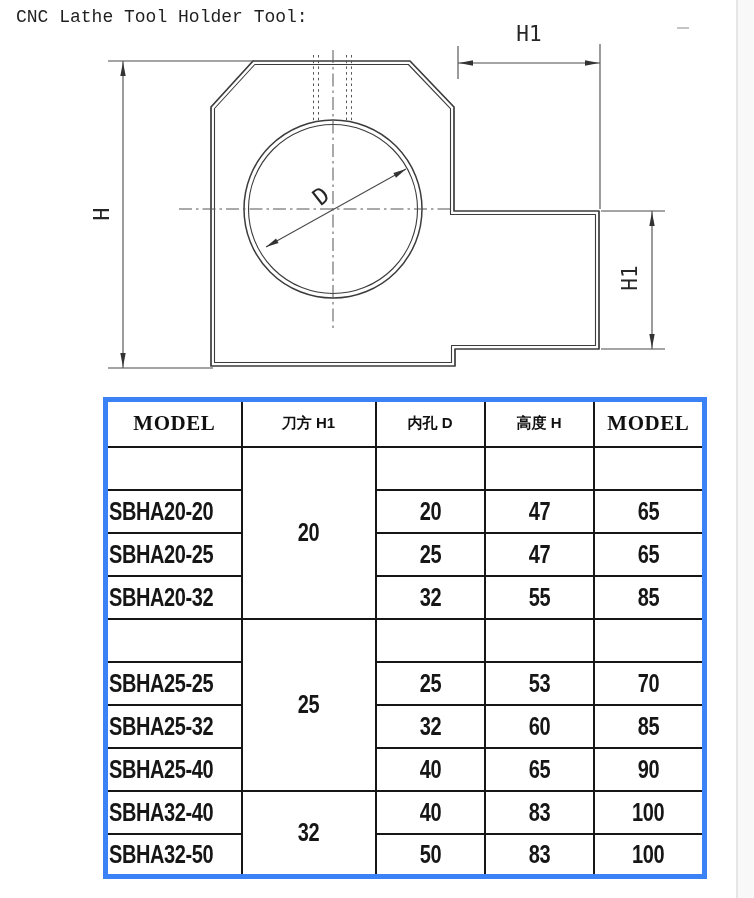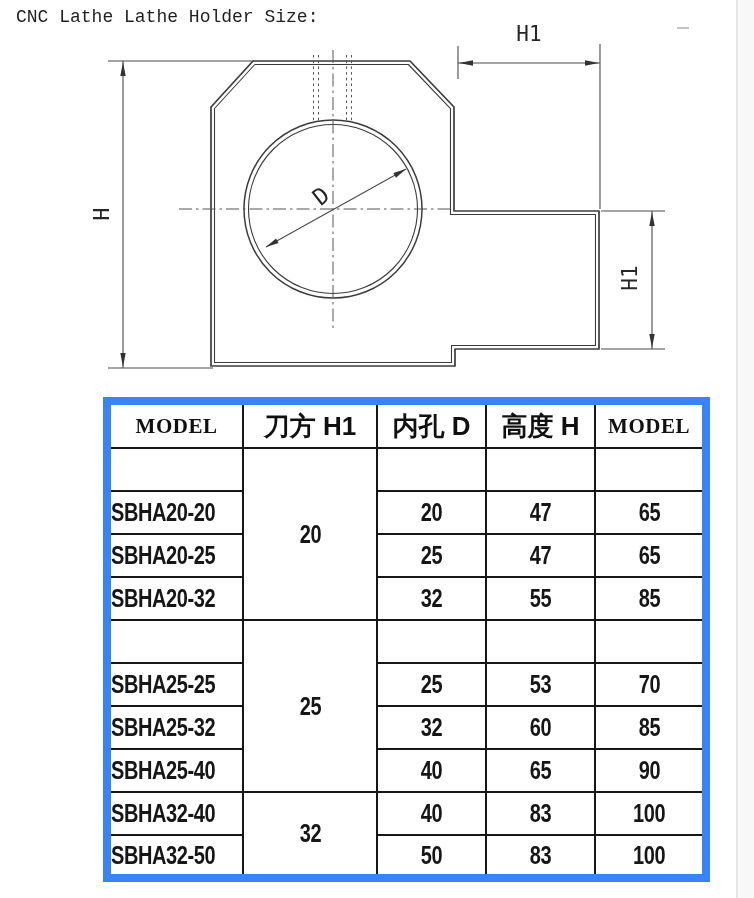--- a/index.html
+++ b/index.html
@@ -21,48 +21,48 @@
   }
   svg.drawing { position: absolute; left: 0; top: 0; }
   svg.drawing text {
     font-family: "DejaVu Sans Mono", "Liberation Mono", monospace;
     fill: #262626;
   }
 
   table.spec {
     position: absolute; left: 103px; top: 397px;
     border-collapse: collapse; table-layout: fixed;
-    border: 8px solid #3b82f6;
+    border: 5px solid #3b82f6;
     background: #fff;
     padding-left: 48px;
   }
   table.spec th, table.spec td {
     border: 2px solid #161616;
     text-align: center; vertical-align: middle;
     padding: 0; overflow: hidden;
   }
   tr.hdr { height: 47px; }
   tr.row { height: 43px; }
   .th-serif {
     font-family: "Liberation Serif", serif;
     font-size: 21px; font-weight: bold; letter-spacing: .5px; color: #101010;
   }
-  .th-cjk { font-size: 26px; font-weight: bold; color: #101010; }
+  .th-cjk { font-size: 15px; font-weight: bold; color: #101010; }
   td.model-cell { text-align: left; padding-left: 4px; border-radius: 7px; }
   .cond {
     display: inline-block; font-weight: bold; font-size: 25px; color: #161616;
     transform: scaleX(.8); transform-origin: center center; white-space: nowrap;
     letter-spacing: -0.5px;
   }
   td.model-cell .cond { transform-origin: left center; }
 </style>
 </head>
 <body>
 
-<div class="page-title">CNC Lathe Lathe Holder Size:</div>
+<div class="page-title">CNC Lathe Tool Holder Tool:</div>
 
 <div class="edge-strip"></div>
 
 <svg class="drawing" width="754" height="398" viewBox="0 0 754 398">
 
   <line x1="677" y1="28" x2="689" y2="28" stroke="#b0b0b0" stroke-width="1.5"></line>
 
   <g fill="none" stroke="#3c3c3c" stroke-linejoin="round" stroke-linecap="round">
     <path stroke-width="1.7" d="M 253,61 L 410,61 L 454,107 L 454,211 L 599,211 L 599,349 L 455,349 L 455,366 L 211,366 L 211,107 Z"></path>
     <path stroke-width="1.1" d="M 254.8,64.5 L 408.4,64.5 L 450.5,108.6 L 450.5,214.5 L 595.5,214.5 L 595.5,345.5 L 451.5,345.5 L 451.5,362.5 L 214.5,362.5 L 214.5,108.5 Z"></path>

